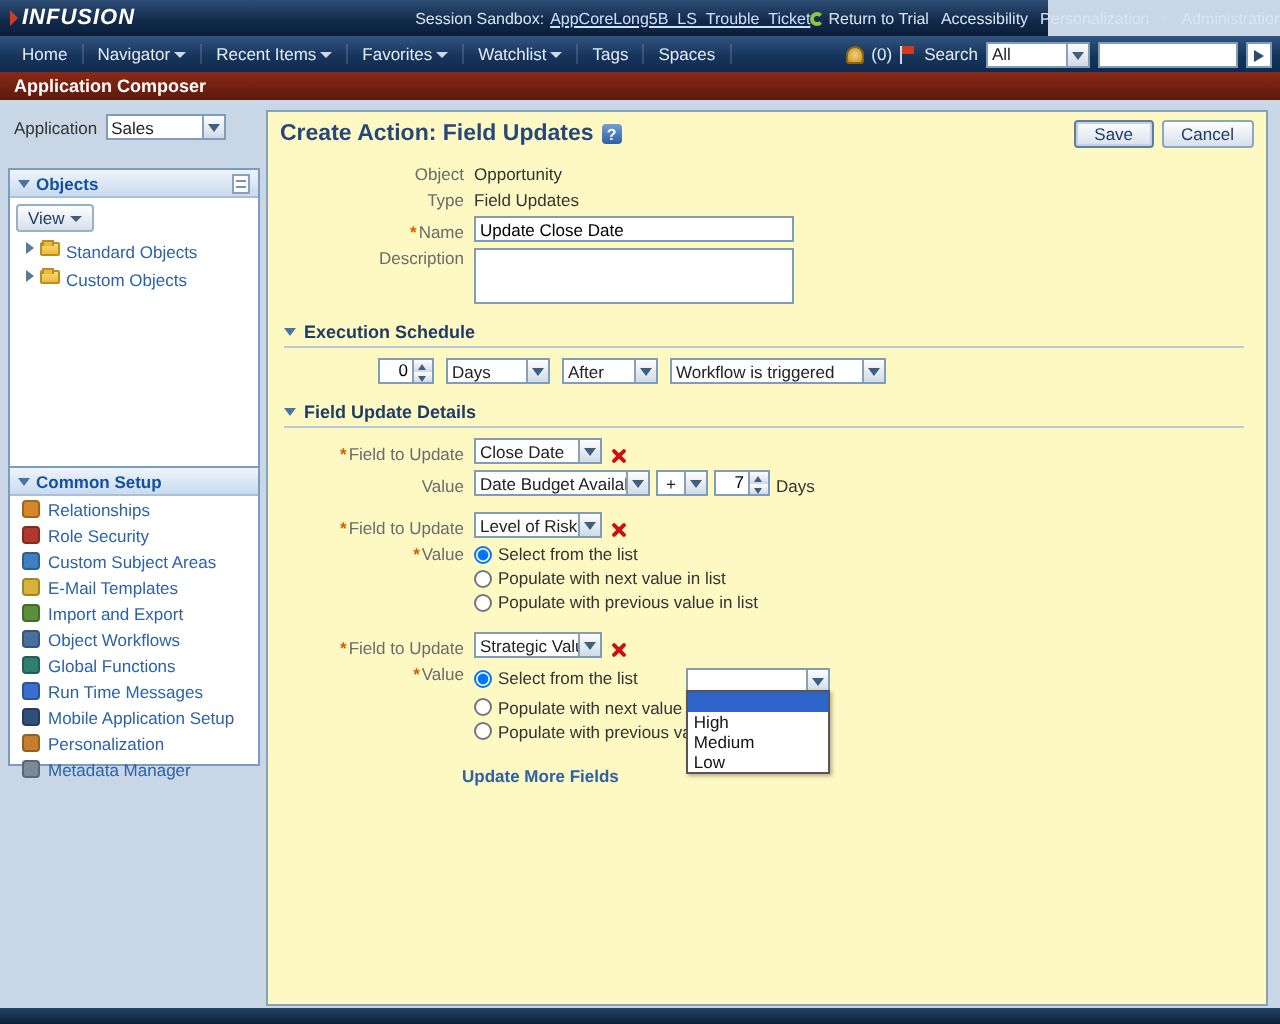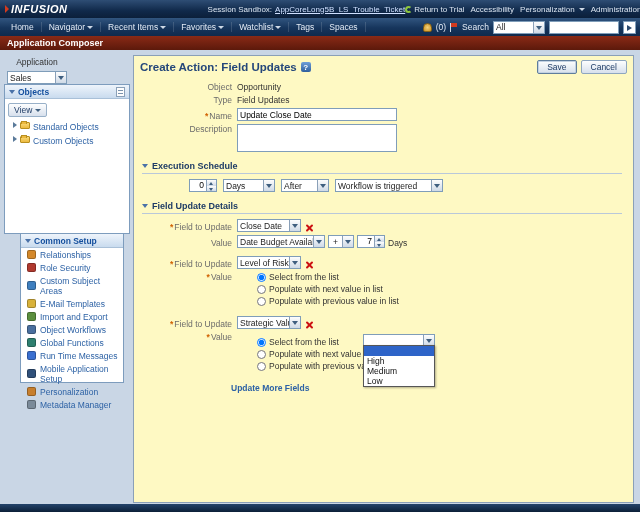--- a/index.html
+++ b/index.html
@@ -1,20 +1,20 @@
 <!DOCTYPE html>
 <html><head>
 <meta charset="utf-8">
 <style>
   * { margin:0; padding:0; box-sizing:border-box; }
   html,body { width:640px; height:512px; font-family:"Liberation Sans",sans-serif; background:#c9d6e5; overflow:hidden; }
   .screen { position:relative; width:640px; height:512px; }
 
   
-  .topbar { position:absolute; top:0; left:0; width:640px; height:18px;
+  .topbar { position:absolute; top:0; left:0; width:524px; height:18px;
     background:linear-gradient(#2e4d74,#10294a 60%,#0b1f3a); color:#dbe5f1; font-size:8px;
     display:flex; align-items:center; padding:0 5px; white-space:nowrap; }
   .logo { font-size:11px; font-weight:bold; font-style:italic; color:#fff; letter-spacing:.5px; display:inline-flex; align-items:center; }
   .logo-accent { width:0; height:0; border-left:4px solid #d23a1e; border-top:4px solid transparent; border-bottom:4px solid transparent; margin-right:2px; }
   .session { margin-left:140px; display:inline-flex; gap:3px; align-items:center; }
   .session a { color:#cfe0ff; text-decoration:underline; cursor:pointer; }
   .top-right { margin-left:auto; display:inline-flex; align-items:center; gap:6px; }
   .top-right a { color:#dbe5f1; text-decoration:none; cursor:pointer; display:inline-flex; align-items:center; gap:2px; }
   .return-icon { width:7px; height:7px; border:2px solid #8dc63f; border-radius:50%; border-right-color:transparent; display:inline-block; }
   .caret { display:inline-block; width:0; height:0; border-left:3px solid transparent; border-right:3px solid transparent; border-top:3px solid #cfd9e6; margin-left:2px; }
@@ -39,21 +39,21 @@
   .go-btn::after { content:""; position:absolute; left:3px; top:3px; border-top:3px solid transparent; border-bottom:3px solid transparent; border-left:5px solid #2c4a6e; }
 
   
   .redbar { position:absolute; top:36px; left:0; width:640px; height:14px;
     background:linear-gradient(#8a2a16,#5c190b); color:#fff; font-size:9px; font-weight:bold;
     display:flex; align-items:center; padding:0 7px; }
 
   
   .content { position:absolute; top:50px; left:0; width:640px; height:454px; background:#c9d6e5; }
 
-  .app-row { position:absolute; left:7px; top:7px; display:flex; align-items:center; gap:4px; font-size:8.5px; color:#333;flex-direction:column; }
+  .app-row { position:absolute; left:7px; top:7px; display:flex; align-items:center; gap:4px; font-size:8.5px; color:#333; }
 
   .panel { position:absolute; background:#fff; border:1px solid #7d9cbd; }
   .panel-hd { height:14px; background:linear-gradient(#eef4fb,#c9dbee); color:#15509e; font-weight:bold;
     font-size:8.5px; display:flex; align-items:center; gap:3px; padding:0 4px; border-bottom:1px solid #a9c0d8; }
   .sec-caret { display:inline-block; width:0; height:0; border-left:3px solid transparent; border-right:3px solid transparent; border-top:4px solid #4a72a8; }
   .notepad-icon { margin-left:auto; width:9px; height:10px; background:#fdfdfd; border:1px solid #8aa0b8; position:relative; cursor:pointer; }
   .notepad-icon::before { content:""; position:absolute; left:1px; top:2px; width:5px; height:1px; background:#7a93ad; box-shadow:0 3px 0 #7a93ad; }
 
   .view-btn { display:inline-flex; align-items:center; gap:3px; margin:3px; padding:1px 5px; font-size:8.5px; color:#1f3c66;
     background:linear-gradient(#fdfefe,#d7e0ec); border:1px solid #98b0c8; border-radius:2px; cursor:pointer; }
@@ -97,21 +97,21 @@
   .spin-dn::after { content:""; position:absolute; left:2px; top:2px; border-left:2.5px solid transparent; border-right:2.5px solid transparent; border-top:3px solid #3f5f7f; }
 
   .x-icon { width:9px; height:9px; position:relative; display:inline-block; margin-left:4px; cursor:pointer; }
   .x-icon::before,.x-icon::after { content:""; position:absolute; left:0; top:4px; width:9px; height:2px; background:#cc1111; border-radius:1px; }
   .x-icon::before { transform:rotate(45deg); }
   .x-icon::after { transform:rotate(-45deg); }
 
   .gap6 { display:inline-block; width:6px; }
   .gap3 { display:inline-block; width:3px; }
 
-  .radio-row { display:flex; align-items:flex-end; margin-bottom:2px;margin-left:20px; }
+  .radio-row { display:flex; align-items:center; margin-bottom:2px; }
   .radio-row input { width:9px; height:9px; margin:0 3px 0 0; }
   .radio-label { color:#333; }
 
   .dd-wrap { position:relative; display:inline-block; margin-left:24px; vertical-align:top; }
   .dd-list { position:absolute; left:0; top:13px; width:72px; background:#fff; border:1px solid #565656; z-index:20; box-shadow:1px 1px 2px rgba(0,0,0,.3); }
   .dd-opt { height:10px; line-height:10px; padding:0 3px; font-size:8.5px; color:#111; cursor:pointer; }
   .dd-opt.sel { background:#2e64c8; }
 
   .link { color:#2d62a5; cursor:pointer;padding-left:34px; }
   .update-more { margin:10px 0 0 55px; font-weight:bold; }
@@ -226,21 +226,21 @@
         <span class="folder-icon"></span>
         <span>Standard Objects</span>
       </div>
       <div class="tree-item">
         <span class="tree-arrow"></span>
         <span class="folder-icon"></span>
         <span>Custom Objects</span>
       </div>
     </div>
 
-    <div class="panel" style="left:20px; top:183px; width:104px; height:150px;">
+    <div class="panel" style="left:4px; top:183px; width:126px; height:150px;">
       <div class="panel-hd">
         <span class="sec-caret"></span>
         <span>Common Setup</span>
       </div>
       <div class="cs-item">
           <span class="cs-icon ic-rel"></span>
           <span>Relationships</span>
         </div>
       <div class="cs-item">
           <span class="cs-icon ic-role"></span>

